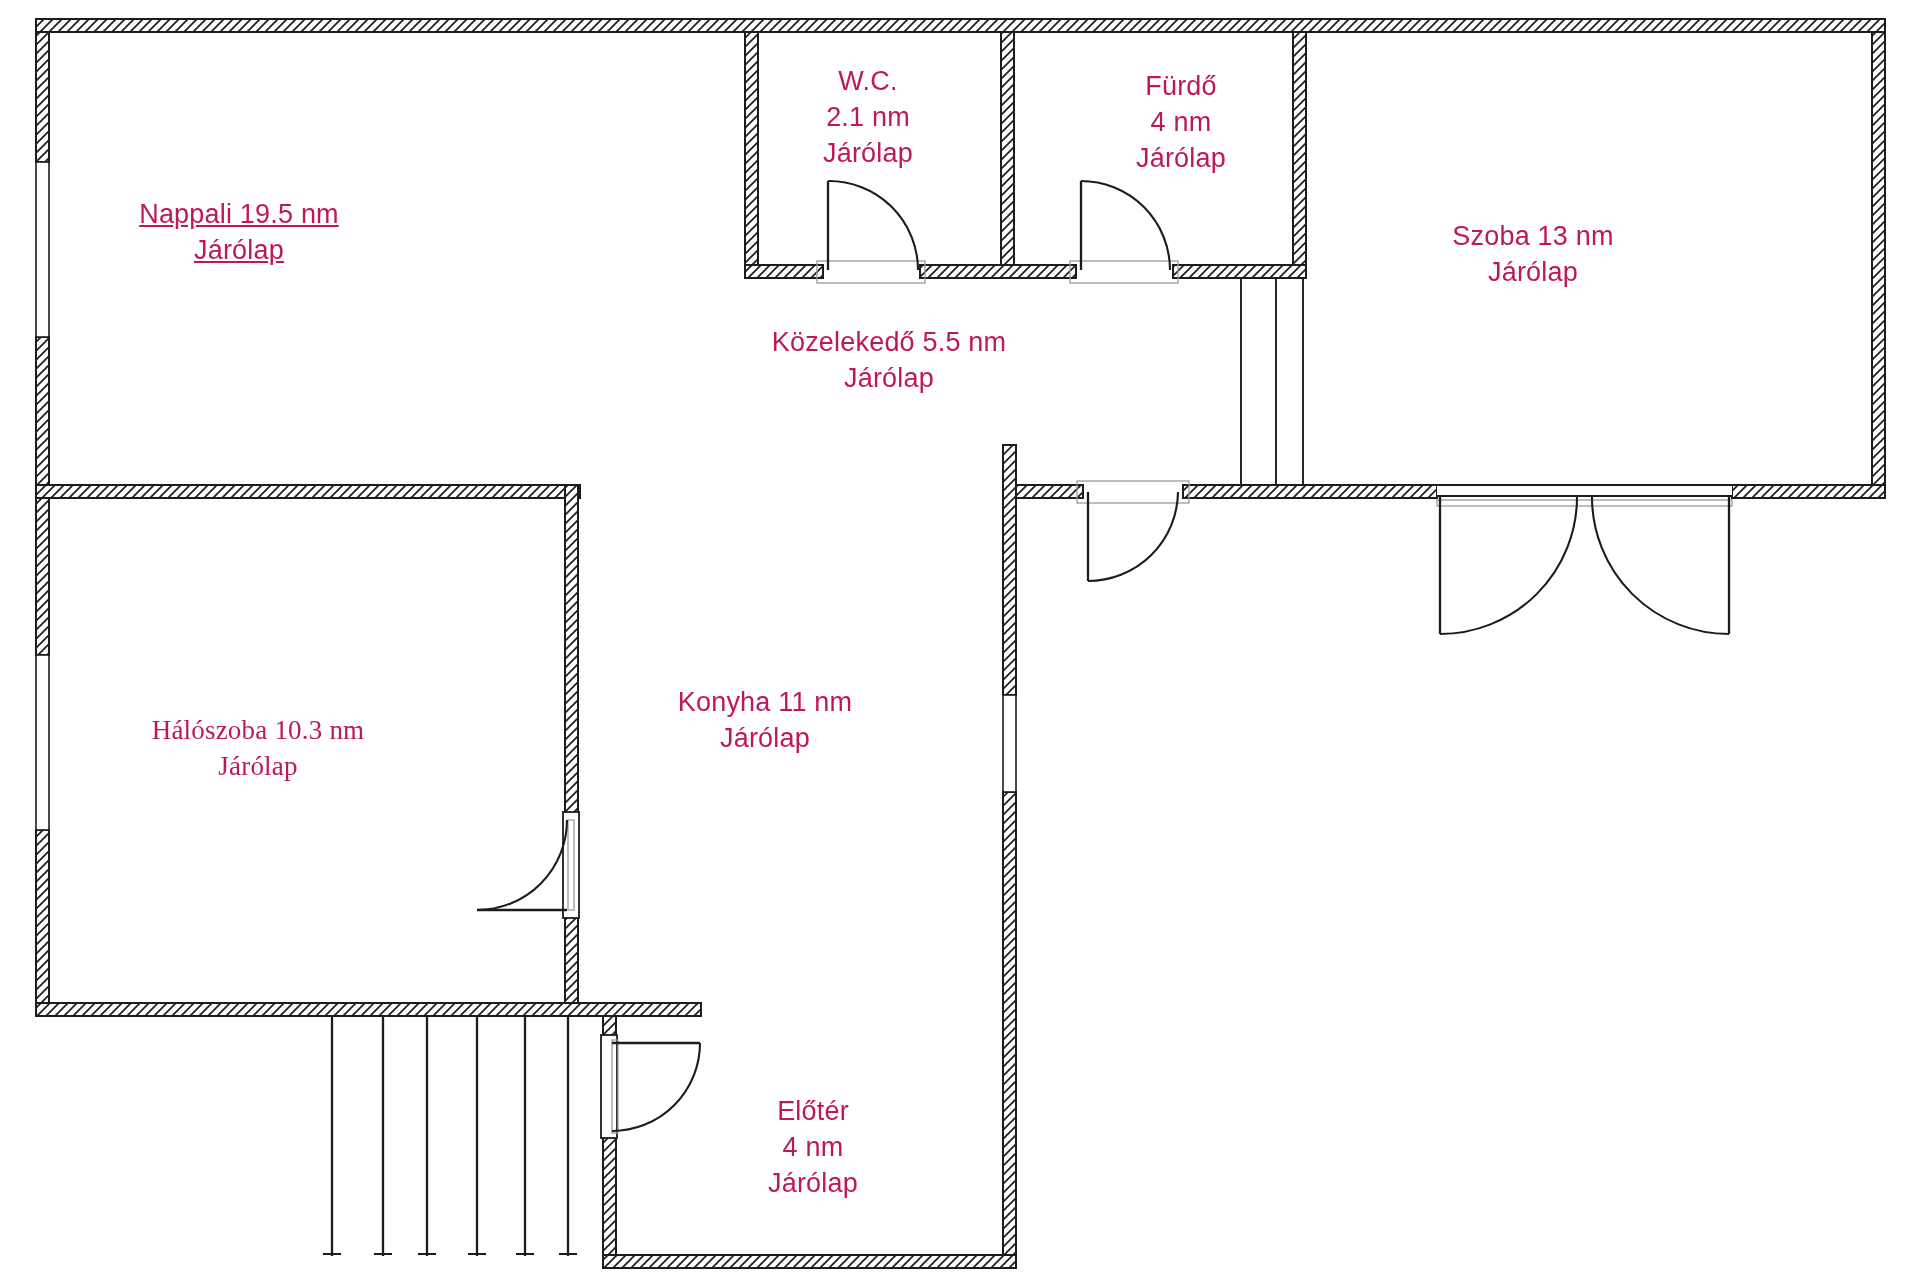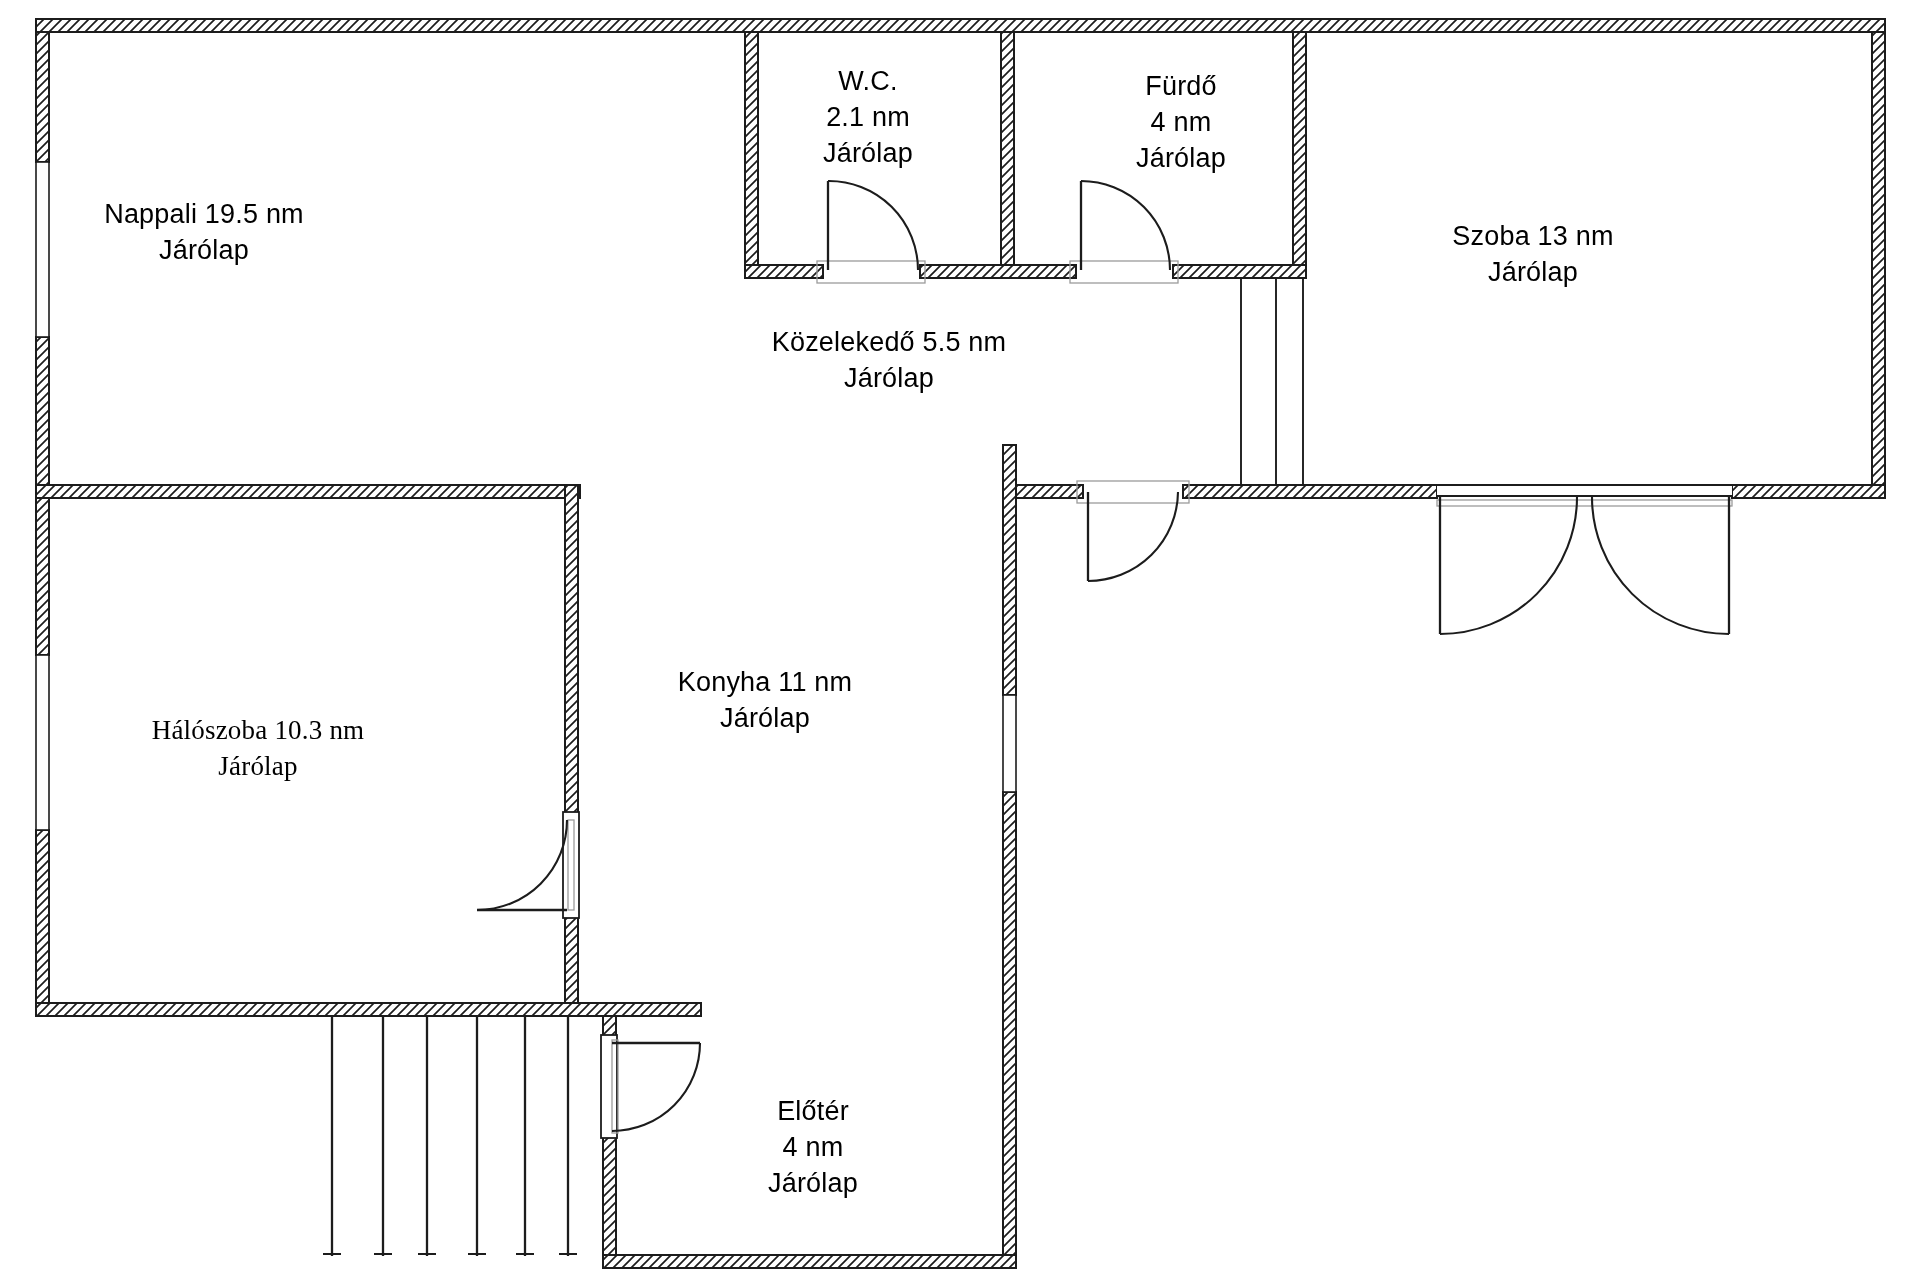--- a/index.html
+++ b/index.html
@@ -10,21 +10,21 @@
     overflow:hidden;
     font-family:"Liberation Sans",sans-serif;
   }
   .plan svg{position:absolute;left:0;top:0;}
   .room-label{
     position:absolute;
     transform:translate(-50%,-50%);
     text-align:center;
     font-size:27px;
     line-height:36px;
-    color:#000000;
+    color:#be185d;
     white-space:nowrap;
     letter-spacing:0.2px;
   }
   .room-label span{display:block;}
 </style>
 </head>
 <body>
 
 <div class="plan" id="plan">
     <svg width="1911" height="1280" viewBox="0 0 1911 1280">
@@ -94,21 +94,21 @@
       <path d="M 1178 492 A 90 90 0 0 1 1088 581" fill="none" stroke="#1c1c1c" stroke-width="2.1"></path>
       <line x1="567" y1="910" x2="477" y2="910" stroke="#1c1c1c" stroke-width="2.3"></line>
       <path d="M 477 910 A 90 90 0 0 0 567 820" fill="none" stroke="#1c1c1c" stroke-width="2.1"></path>
       <line x1="612" y1="1043" x2="700" y2="1043" stroke="#1c1c1c" stroke-width="2.3"></line>
       <path d="M 700 1043 A 88 88 0 0 1 612 1131" fill="none" stroke="#1c1c1c" stroke-width="2.1"></path>
       <line x1="1440" y1="497" x2="1440" y2="634" stroke="#1c1c1c" stroke-width="2.3"></line>
       <path d="M 1440 634 A 137 137 0 0 0 1577 497" fill="none" stroke="#1c1c1c" stroke-width="2.1"></path>
       <line x1="1729" y1="497" x2="1729" y2="634" stroke="#1c1c1c" stroke-width="2.3"></line>
       <path d="M 1729 634 A 137 137 0 0 1 1592 497" fill="none" stroke="#1c1c1c" stroke-width="2.1"></path>
     </svg>
-    <div class="room-label" style="left: 204px; top: 232px;">
+    <div class="room-label" style="left: 239px; top: 232px; text-decoration: underline;">
       <span>Nappali 19.5 nm</span>
       <span>Járólap</span>
     </div>
     <div class="room-label" style="left: 868px; top: 117px;">
       <span>W.C.</span>
       <span>2.1 nm</span>
       <span>Járólap</span>
     </div>
     <div class="room-label" style="left: 1181px; top: 122px;">
       <span>Fürdő</span>
@@ -116,21 +116,21 @@
       <span>Járólap</span>
     </div>
     <div class="room-label" style="left: 1533px; top: 254px;">
       <span>Szoba 13 nm</span>
       <span>Járólap</span>
     </div>
     <div class="room-label" style="left: 878px; top: 360px; margin-left: 11px;">
       <span>Közelekedő 5.5 nm</span>
       <span>Járólap</span>
     </div>
-    <div class="room-label" style="left: 765px; top: 700px;">
+    <div class="room-label" style="left: 765px; top: 720px;">
       <span>Konyha 11 nm</span>
       <span>Járólap</span>
     </div>
     <div class="room-label" style="left: 258px; top: 748px; font-family: Liberation Serif, serif;">
       <span>Hálószoba 10.3 nm</span>
       <span>Járólap</span>
     </div>
     <div class="room-label" style="left: 813px; top: 1108px; margin-top: 39px;">
       <span>Előtér</span>
       <span>4 nm</span>

